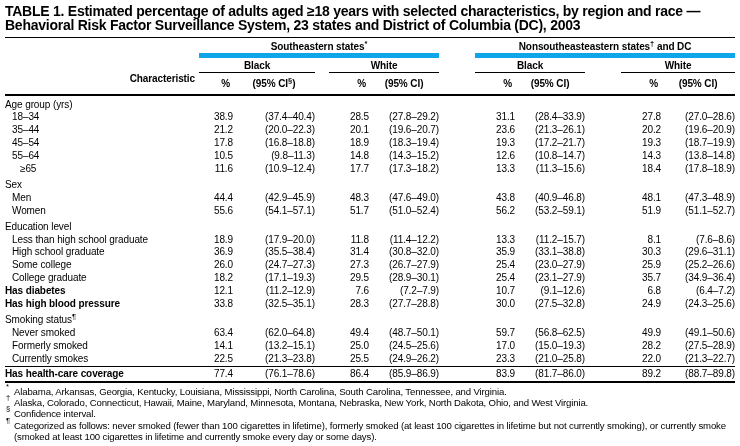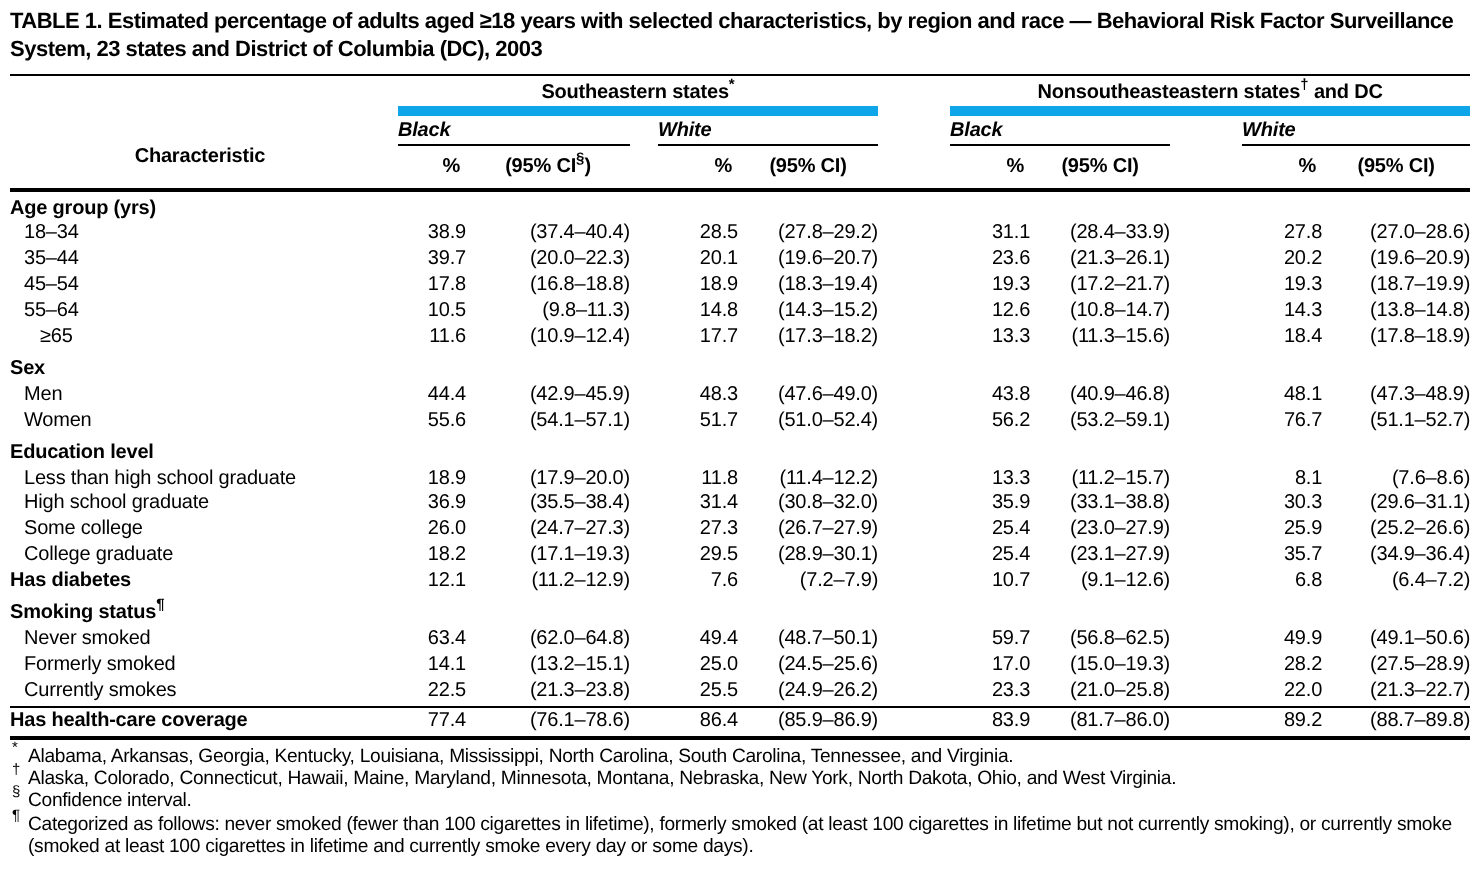--- a/index.html
+++ b/index.html
@@ -3,54 +3,53 @@
 <meta charset="utf-8">
 <style>
   html, body { margin: 0; padding: 0; background: #fff; }
   body {
     width: 740px; height: 446px; overflow: hidden;
     font-family: "Liberation Sans", "DejaVu Sans", sans-serif;
     color: #000; -webkit-font-smoothing: antialiased;
   }
   .page { padding: 5px 5px 0 5px; }
   .title {
-    font-weight: bold; font-size: 11px; line-height: 13.5px;
+    font-weight: bold; font-size: 14px; line-height: 13.5px;
     letter-spacing: -0.25px; width: 732px;
   }
   table.brfss {
     border-collapse: collapse; table-layout: fixed; width: 730px;
     margin-top: 5px;
     border-top: 1.5px solid #000;
     border-bottom: 2px solid #000;
   }
   th, td { padding: 0; }
   thead th { font-size: 10px; font-weight: bold; letter-spacing: -0.1px; }
   th.spanner {
     border-bottom: 5px solid #0ea5e9; text-align: center;
     padding: 3px 0 1px 0; white-space: nowrap;
   }
   th.race {
-    border-bottom: 1px solid #000; text-align: left;
+    border-bottom: 1px solid #000; text-align: center;
     padding: 2px 0 1px 0;
-    font-style: italic;
   }
   tr.colhead th { border-bottom: 2px solid #000; }
-  th.hchar { text-align: center; vertical-align: bottom; padding-bottom: 10px; }
+  th.hchar { text-align: right; vertical-align: bottom; padding-bottom: 10px; }
   th.hpct  { text-align: right; padding: 3px 3px 3px 0; }
   th.hci   { padding: 3px 0 3px 0; white-space: nowrap; }
   tbody td {
     font-size: 10px; line-height: 12.9px; vertical-align: bottom;
     letter-spacing: -0.1px; white-space: nowrap;
   }
   td.pct { text-align: right; }
   td.ci  { text-align: right; }
   td.char { overflow: hidden; }
   td.ind1 { padding-left: 7px; margin-top: 35px; }
   td.ind2 { padding-left: 15px; }
-  tr.section td { font-weight: bold; padding-top: 3px; }
+  tr.section td { font-weight: normal; padding-top: 3px; }
   tr.boldlabel td.char { font-weight: bold; }
   tr.topline td { border-top: 1px solid #000; padding-top: 1px; }
   sup.mk { font-size: 7.5px; line-height: 0; vertical-align: super; letter-spacing: 0; }
   .footnotes { margin-top: 3px; font-size: 9.6px; line-height: 11.4px; letter-spacing: -0.15px; width: 732px; }
   .fn { position: relative; padding-left: 9px; }
   .fn > sup.mk { position: absolute; left: 1px; top: 1px; }
 </style>
 </head>
 <body>
 
@@ -124,21 +123,21 @@
           <td class="sp"></td>
           <td class="pct">31.1</td>
           <td class="ci">(28.4–33.9)</td>
           <td class="sp"></td>
           <td class="pct">27.8</td>
           <td class="ci">(27.0–28.6)</td>
         </tr>
         <tr>
           <td class="char ind1"><span>35–44</span></td>
           <td class="sp"></td>
-          <td class="pct">39.7</td>
+          <td class="pct">21.2</td>
           <td class="ci">(20.0–22.3)</td>
           <td class="sp"></td>
           <td class="pct">20.1</td>
           <td class="ci">(19.6–20.7)</td>
           <td class="sp"></td>
           <td class="pct">23.6</td>
           <td class="ci">(21.3–26.1)</td>
           <td class="sp"></td>
           <td class="pct">20.2</td>
           <td class="ci">(19.6–20.9)</td>
@@ -211,21 +210,21 @@
           <td class="sp"></td>
           <td class="pct">55.6</td>
           <td class="ci">(54.1–57.1)</td>
           <td class="sp"></td>
           <td class="pct">51.7</td>
           <td class="ci">(51.0–52.4)</td>
           <td class="sp"></td>
           <td class="pct">56.2</td>
           <td class="ci">(53.2–59.1)</td>
           <td class="sp"></td>
-          <td class="pct">76.7</td>
+          <td class="pct">51.9</td>
           <td class="ci">(51.1–52.7)</td>
         </tr>
         <tr class="section">
           <td class="char ind0" colspan="13"><span>Education level</span></td>
         </tr>
         <tr>
           <td class="char ind1"><span>Less than high school graduate</span></td>
           <td class="sp"></td>
           <td class="pct">18.9</td>
           <td class="ci">(17.9–20.0)</td>
@@ -291,20 +290,35 @@
           <td class="ci">(11.2–12.9)</td>
           <td class="sp"></td>
           <td class="pct">7.6</td>
           <td class="ci">(7.2–7.9)</td>
           <td class="sp"></td>
           <td class="pct">10.7</td>
           <td class="ci">(9.1–12.6)</td>
           <td class="sp"></td>
           <td class="pct">6.8</td>
           <td class="ci">(6.4–7.2)</td>
+        </tr>
+        <tr class="boldlabel">
+          <td class="char ind0"><span>Has high blood pressure</span></td>
+          <td class="sp"></td>
+          <td class="pct">33.8</td>
+          <td class="ci">(32.5–35.1)</td>
+          <td class="sp"></td>
+          <td class="pct">28.3</td>
+          <td class="ci">(27.7–28.8)</td>
+          <td class="sp"></td>
+          <td class="pct">30.0</td>
+          <td class="ci">(27.5–32.8)</td>
+          <td class="sp"></td>
+          <td class="pct">24.9</td>
+          <td class="ci">(24.3–25.6)</td>
         </tr>
         <tr class="section">
           <td class="char ind0" colspan="13"><span>Smoking status</span><sup class="mk">¶</sup></td>
         </tr>
         <tr>
           <td class="char ind1"><span>Never smoked</span></td>
           <td class="sp"></td>
           <td class="pct">63.4</td>
           <td class="ci">(62.0–64.8)</td>
           <td class="sp"></td>

